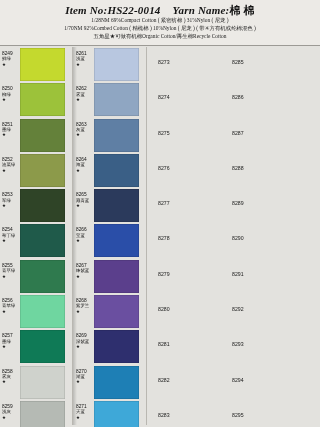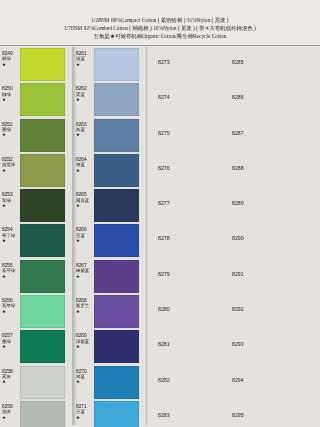--- a/index.html
+++ b/index.html
@@ -91,20 +91,23 @@
     position:absolute;left:73px;top:47px;width:4px;height:378px;
     background:linear-gradient(to right, rgba(0,0,0,0.18), rgba(0,0,0,0));
   }
 </style>
 </head>
 <body>
 
 <div class="page">
 
   <div class="header">
+    <div class="title-row">
+      <span class="itemno"><span>Item No:</span><span>HS22-0014</span></span><span class="yarn"><span>Yarn Name:</span><span class="yarnval">棉 棉</span></span>
+    </div>
     <div class="subline sub1">1/28NM 69%Compact Cotton ( 紧密纺棉 ) 31%Nylon ( 尼龙 )</div>
     <div class="subline sub2">1/70NM 92%Combed Cotton ( 精梳棉 ) 10%Nylon ( 尼龙 ) ( 带☀方有机或纶棉混色 )</div>
     <div class="subline sub3">五角星★可做有机棉Organic Cotton/再生棉Recycle Cotton</div>
     <div class="rule"></div>
   </div>
 
   <div class="vline v1"></div>
   <div class="shadow-strip"></div>
   <div class="vline v2"></div>
 

